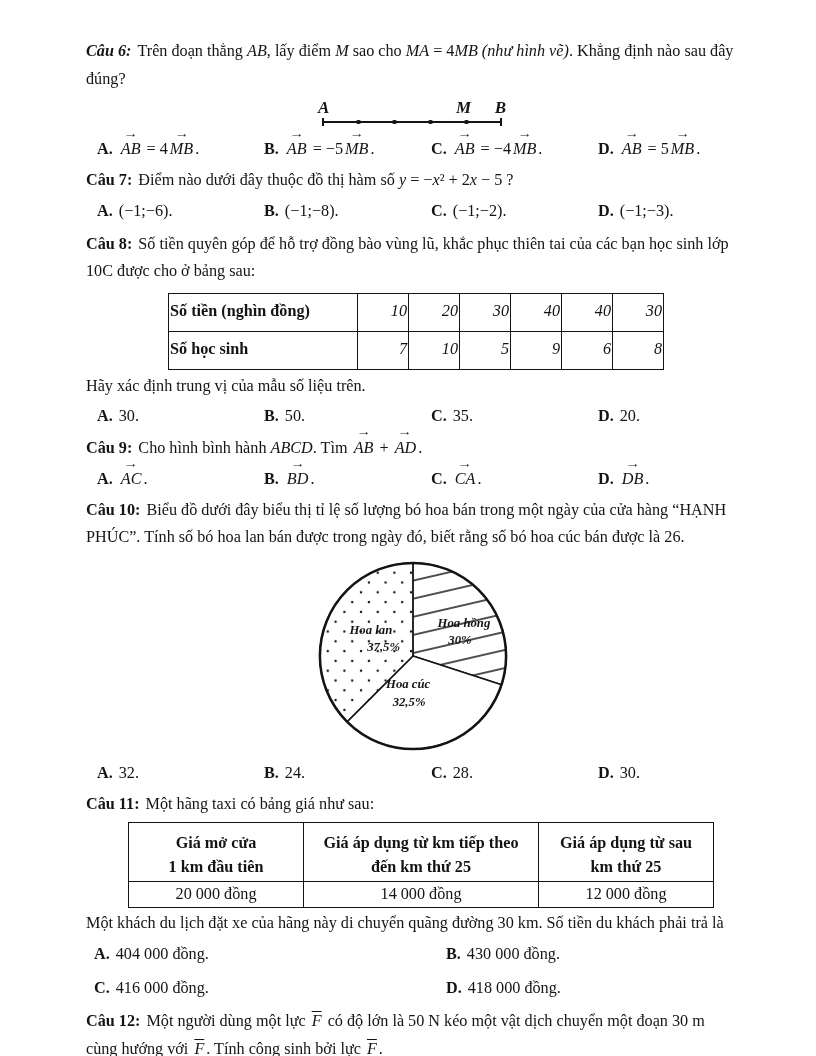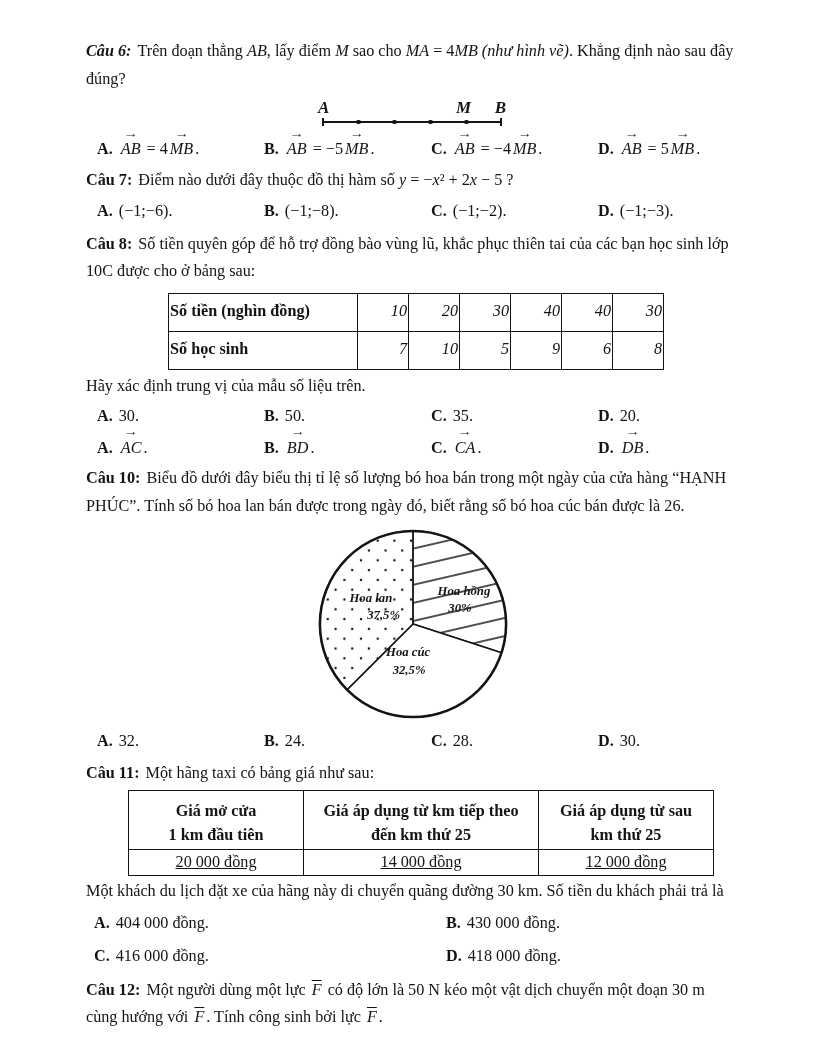--- a/index.html
+++ b/index.html
@@ -42,21 +42,21 @@
   table{border-collapse:collapse;}
   .t8{margin:7px 0 3px 82px;}
   .t8 td{border:1.7px solid #141414;height:35px;}
   .t8 td.h{font-weight:bold;text-align:left;padding:0 1px;width:186px;}
   .t8 td.v{width:48px;text-align:right;font-style:italic;}
   .t11{margin:3px 0 2px 42px;text-align:center;}
   .t11 td{border:1.6px solid #141414;padding:0 8px;}
   .t11 td.h{font-weight:bold;line-height:24px;padding-top:8px;padding-bottom:2px;}
   .t11 td .l1{display:block;}
   .t11 .c0{width:158px;} .t11 .c1{width:218px;} .t11 .c2{width:158px;}
-  .t11 td.val{height:25px;line-height:25px;text-decoration:underline;}
+  .t11 td.val{height:25px;line-height:25px;}
   
   .pie-wrap{width:196px;margin:6px auto 4px auto;}
   .pie-wrap svg{display:block;}
   .pie-label{font-family:"Liberation Serif","DejaVu Serif",serif;font-weight:bold;font-style:italic;
     font-size:13px;fill:#141414;}
 </style>
 </head>
 <body>
 
 <div class="page">
@@ -119,20 +119,23 @@
   </tbody>
     </table>
   <p class="para">Hãy xác định trung vị của mẫu số liệu trên.</p>
   <div class="opts">
     <span class="opt"><b>A.</b><span>30.</span></span>
     <span class="opt"><b>B.</b><span>50.</span></span>
     <span class="opt"><b>C.</b><span>35.</span></span>
     <span class="opt"><b>D.</b><span>20.</span></span>
   </div>
 
+  <p class="para">
+    <b class="qlbl">Câu 9:</b><span>Cho hình bình hành <i>ABCD</i>. Tìm <span class="vec">AB</span> + <span class="vec">AD</span>.</span>
+  </p>
   <div class="opts">
     <span class="opt"><b>A.</b><span><span class="vec">AC</span>.</span></span>
     <span class="opt"><b>B.</b><span><span class="vec">BD</span>.</span></span>
     <span class="opt"><b>C.</b><span><span class="vec">CA</span>.</span></span>
     <span class="opt"><b>D.</b><span><span class="vec">DB</span>.</span></span>
   </div>
 
   <p class="para">
     <b class="qlbl">Câu 10:</b><span>Biểu đồ dưới đây biểu thị tỉ lệ số lượng bó hoa bán trong một ngày của cửa hàng “HẠNH PHÚC”. Tính số bó hoa lan bán được trong ngày đó, biết rằng số bó hoa cúc bán được là 26.</span>
   </p>

